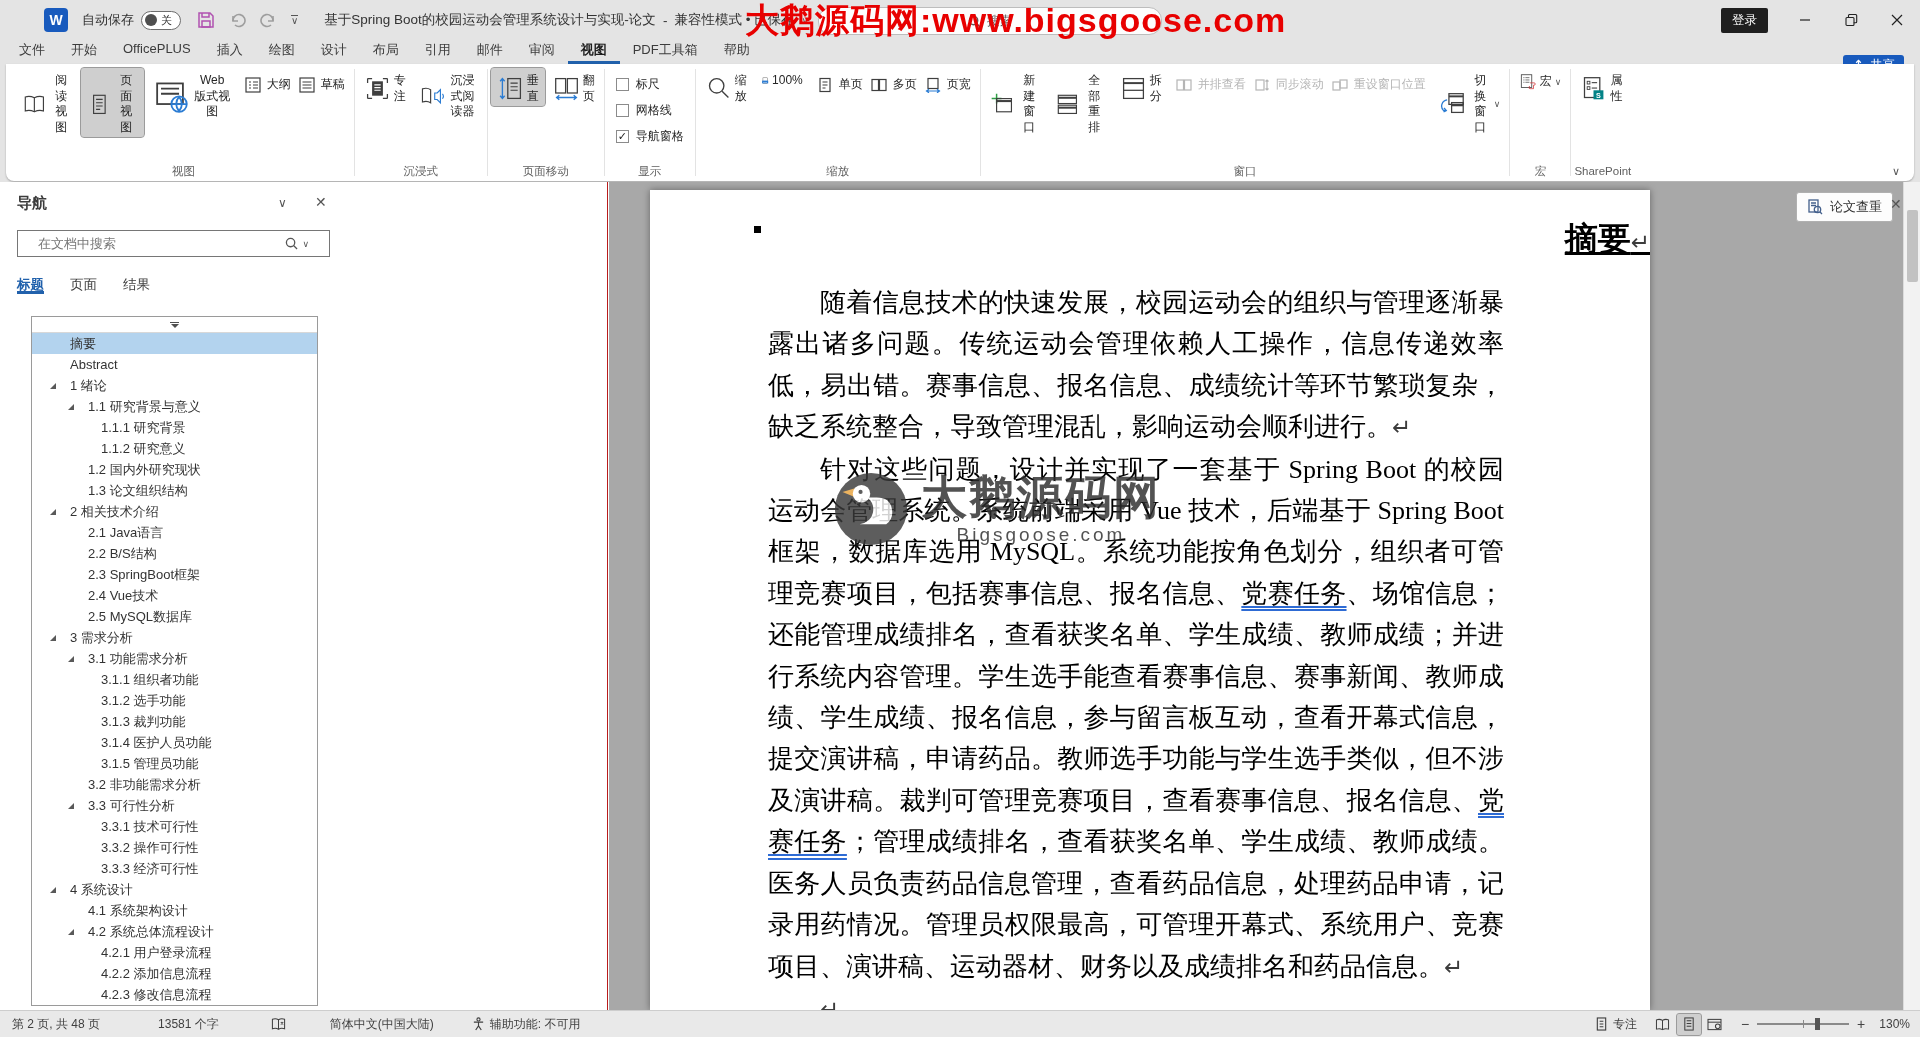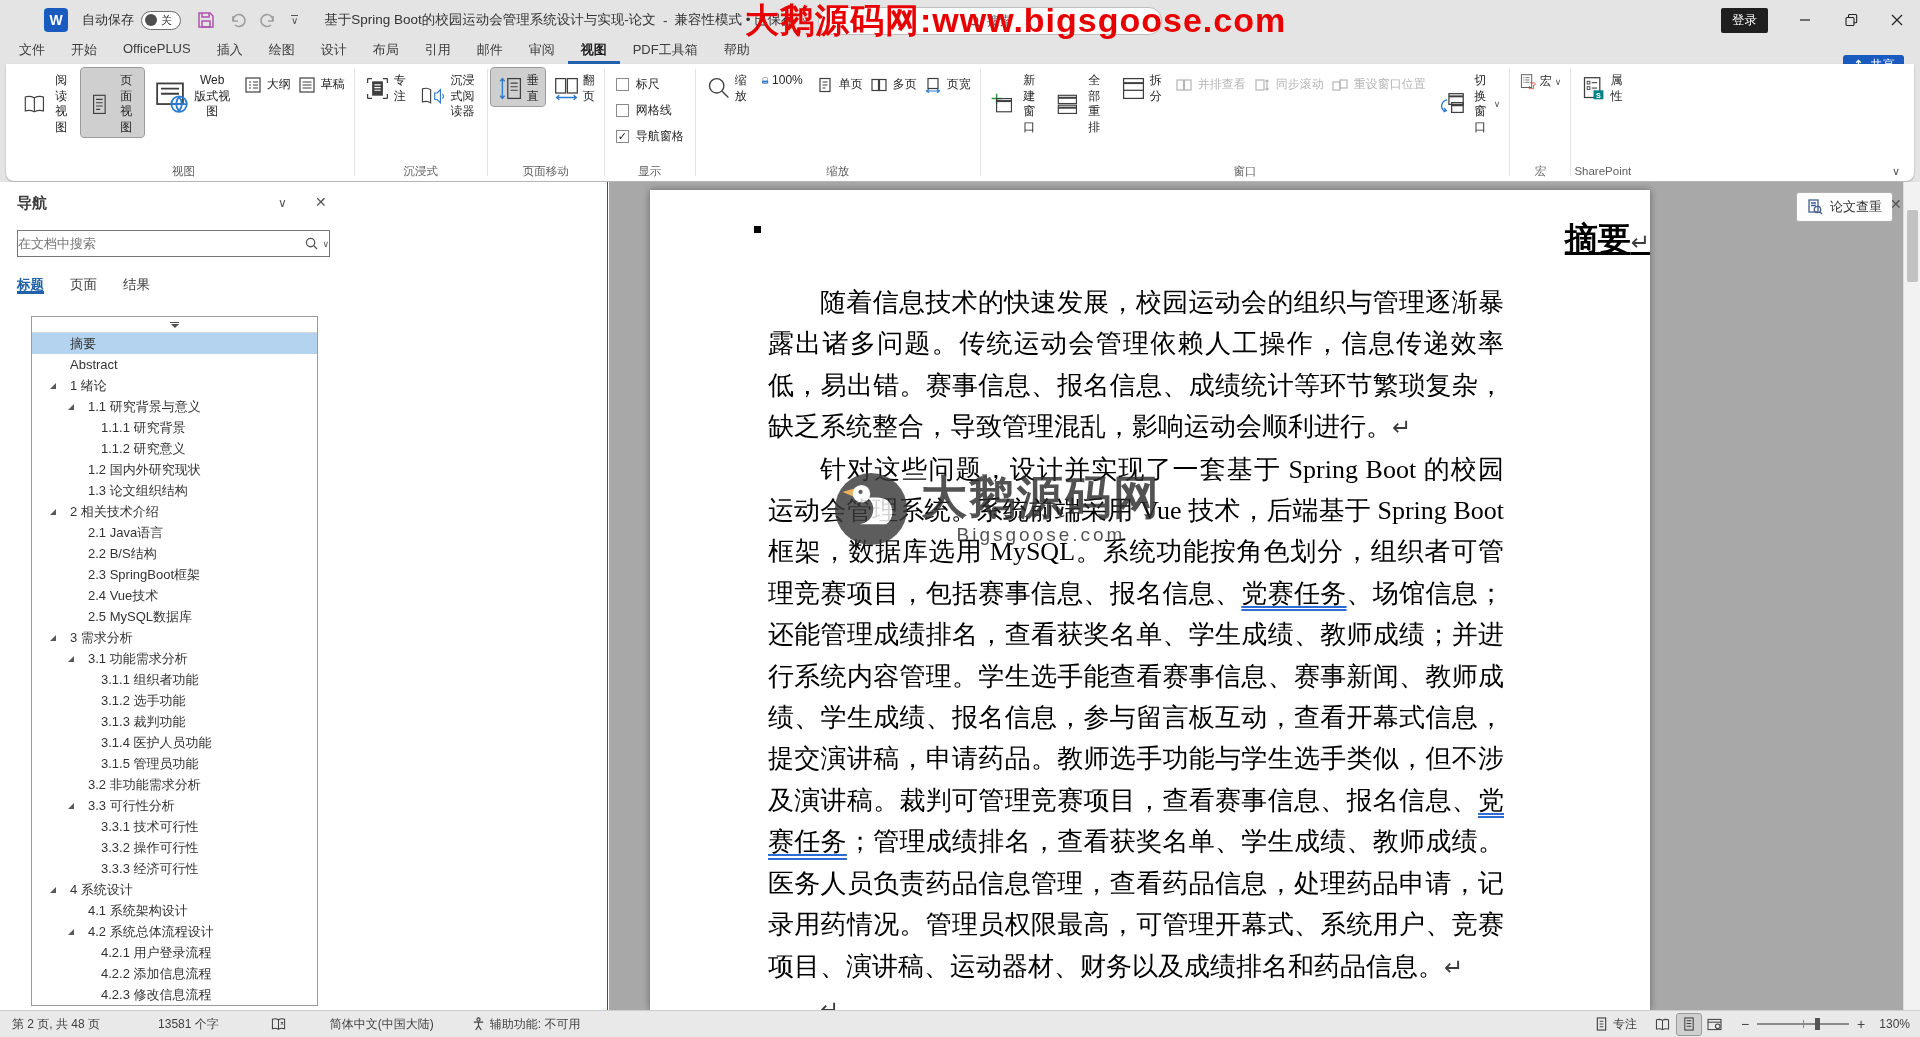--- a/index.html
+++ b/index.html
@@ -59,21 +59,21 @@
   .cbox.checked::after{content:"✓";}
   .ribbon-collapse{position:absolute;right:14px;bottom:3px;font-size:11px;color:#555;}
 
   
   .main{position:absolute;top:182px;left:0;right:0;height:828px;background:#fff;}
   .navpane{position:absolute;left:0;top:0;bottom:0;width:608px;background:#fff;border-right:1px solid #b91c1c;box-sizing:border-box;}
   .nav-title{position:absolute;left:17px;top:12px;font-size:15px;font-weight:bold;color:#3b3b3b;}
   .nav-chevron{position:absolute;left:278px;top:14px;font-size:12px;color:#555;}
   .nav-close{position:absolute;left:315px;top:12px;font-size:14px;color:#555;}
   .nav-search{position:absolute;left:17px;top:48px;width:313px;height:27px;border:1px solid #767676;
-    background:#fff;box-sizing:border-box;display:flex;align-items:center;padding:0 0;font-size:13px;color:#767676;}
+    background:#fff;box-sizing:border-box;display:flex;align-items:center;padding:0 20px;font-size:13px;color:#767676;}
   .nav-search .ph{flex:1;}
   .nav-search .mini{font-size:9px;color:#555;margin-left:4px;}
   .nav-tabs{position:absolute;left:17px;top:94px;display:flex;gap:26px;font-size:13.5px;color:#3c3c3c;}
   .nav-tab{padding-bottom:0;}
   .nav-tab.active{color:#2161ac;font-weight:bold;box-shadow:inset 0 -3px 0 #2161ac;}
   .nav-list{position:absolute;left:31px;top:134px;width:287px;height:690px;border:1px solid #9a9a9a;
     background:#fff;box-sizing:border-box;overflow:hidden;}
   .list-topbar{height:15px;border-bottom:1px solid #d8d8d8;display:flex;align-items:center;justify-content:center;}
   .topmark{width:9px;border-top:1px solid #4f4f4f;display:flex;justify-content:center;}
   .topmark i{width:0;height:0;border-left:4px solid transparent;border-right:4px solid transparent;

